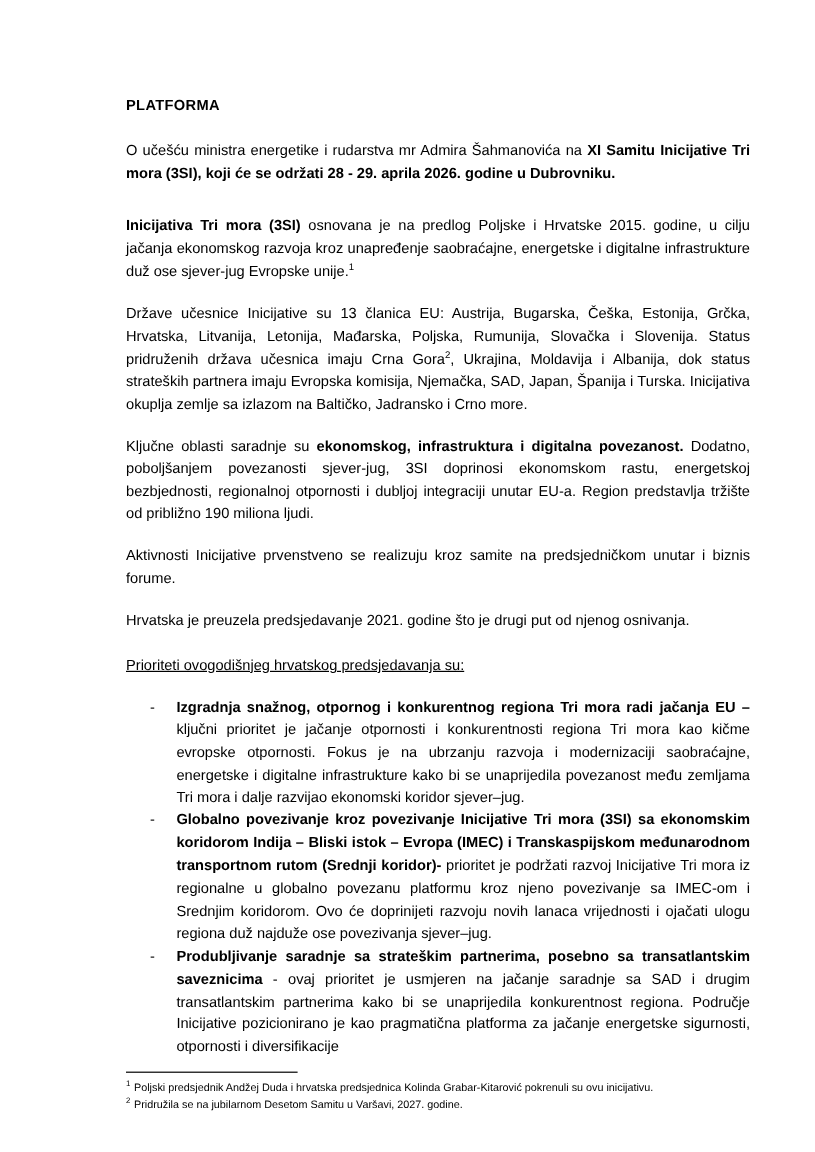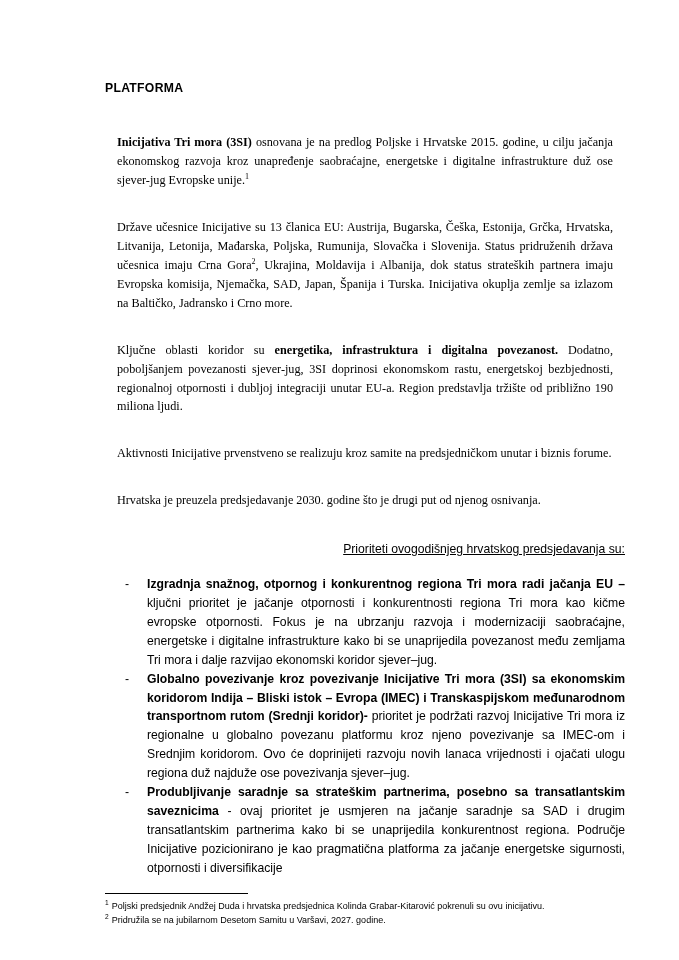--- a/index.html
+++ b/index.html
@@ -50,33 +50,31 @@
     font-weight: bold;
     margin: 0;
     padding-top: 29px;
     line-height: 1.35;
     letter-spacing: 0.2px;
   }
   .para {
     font-size: 12.2px;
     line-height: 1.55;
     text-align: justify;
-    margin: 12px;
+    margin: 0;
     padding-top: 16px;
-    font-family: Liberation Serif, serif;
   }
   .para.first-para {
     padding-top: 25px;
   }
   .underlined {
     font-size: 12.2px;
     line-height: 1.55;
     margin: 0;
     padding-top: 18px;
-    text-align: right;
   }
   .underlined span.u {
     text-decoration: underline;
   }
   .bullet-list {
     margin: 0;
     padding: 16px 0 0 0;
     list-style: none;
   }
   .bullet-item {
@@ -125,31 +123,32 @@
 </style>
 </head>
 <body>
 
 <div class="page">
 
   <div class="content">
 
     <h1 class="doc-title">PLATFORMA</h1>
 
+    <p class="lead"><span>O učešću ministra energetike i rudarstva mr Admira Šahmanovića na </span><b>XI Samitu Inicijative Tri mora (3SI), koji će se održati 28 - 29. aprila 2026. godine u Dubrovniku.</b></p>
 
 
     <p class="para first-para"><b>Inicijativa Tri mora (3SI)</b><span> osnovana je na predlog Poljske i Hrvatske 2015. godine, u cilju jačanja ekonomskog razvoja kroz unapređenje saobraćajne, energetske i digitalne infrastrukture duž ose sjever-jug Evropske unije.</span><sup>1</sup></p>
 
     <p class="para"><span>Države učesnice Inicijative su 13 članica EU: Austrija, Bugarska, Češka, Estonija, Grčka, Hrvatska, Litvanija, Letonija, Mađarska, Poljska, Rumunija, Slovačka i Slovenija. Status pridruženih država učesnica imaju Crna Gora</span><sup>2</sup><span>, Ukrajina, Moldavija i Albanija, dok status strateških partnera imaju Evropska komisija, Njemačka, SAD, Japan, Španija i Turska. Inicijativa okuplja zemlje sa izlazom na Baltičko, Jadransko i Crno more.</span></p>
 
-    <p class="para"><span>Ključne oblasti koridor su </span><b>energetika, infrastruktura i digitalna povezanost.</b><span> Dodatno, poboljšanjem povezanosti sjever-jug, 3SI doprinosi ekonomskom rastu, energetskoj bezbjednosti, regionalnoj otpornosti i dubljoj integraciji unutar EU-a. Region predstavlja tržište od približno 190 miliona ljudi.</span></p>
+    <p class="para"><span>Ključne oblasti saradnje su </span><b>ekonomskog, infrastruktura i digitalna povezanost.</b><span> Dodatno, poboljšanjem povezanosti sjever-jug, 3SI doprinosi ekonomskom rastu, energetskoj bezbjednosti, regionalnoj otpornosti i dubljoj integraciji unutar EU-a. Region predstavlja tržište od približno 190 miliona ljudi.</span></p>
 
     <p class="para">Aktivnosti Inicijative prvenstveno se realizuju kroz samite na predsjedničkom unutar i biznis forume.</p>
 
-    <p class="para">Hrvatska je preuzela predsjedavanje 2030. godine što je drugi put od njenog osnivanja.</p>
+    <p class="para">Hrvatska je preuzela predsjedavanje 2021. godine što je drugi put od njenog osnivanja.</p>
 
     <p class="underlined"><span class="u">Prioriteti ovogodišnjeg hrvatskog predsjedavanja su:</span></p>
 
     <ul class="bullet-list">
 
       <li class="bullet-item">
         <span class="bullet-marker">-</span>
         <span class="bullet-text"><b>Izgradnja snažnog, otpornog i konkurentnog regiona Tri mora radi jačanja EU – </b><span>ključni prioritet je jačanje otpornosti i konkurentnosti regiona Tri mora kao kičme evropske otpornosti. Fokus je na ubrzanju razvoja i modernizaciji saobraćajne, energetske i digitalne infrastrukture kako bi se unaprijedila povezanost među zemljama Tri mora i dalje razvijao ekonomski koridor sjever–jug.</span></span>
       </li>
 

